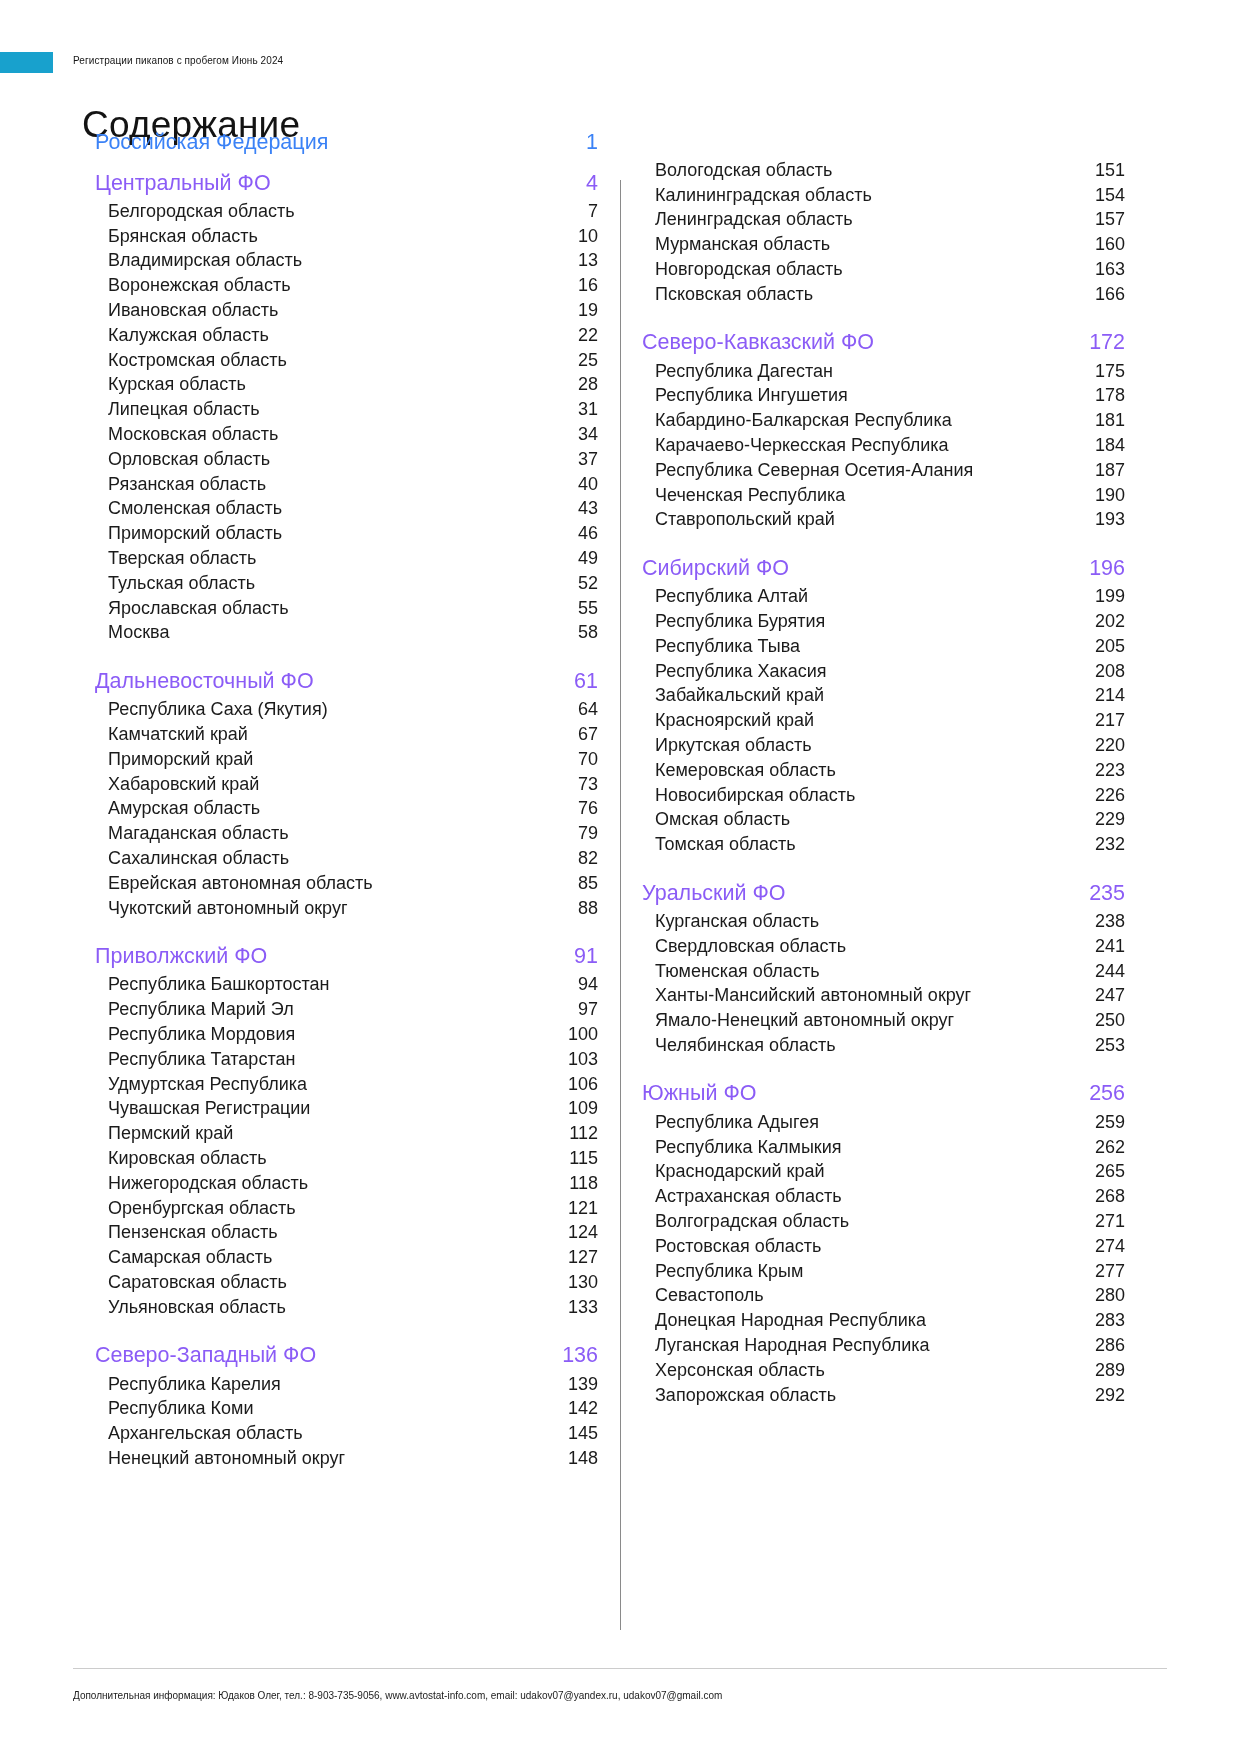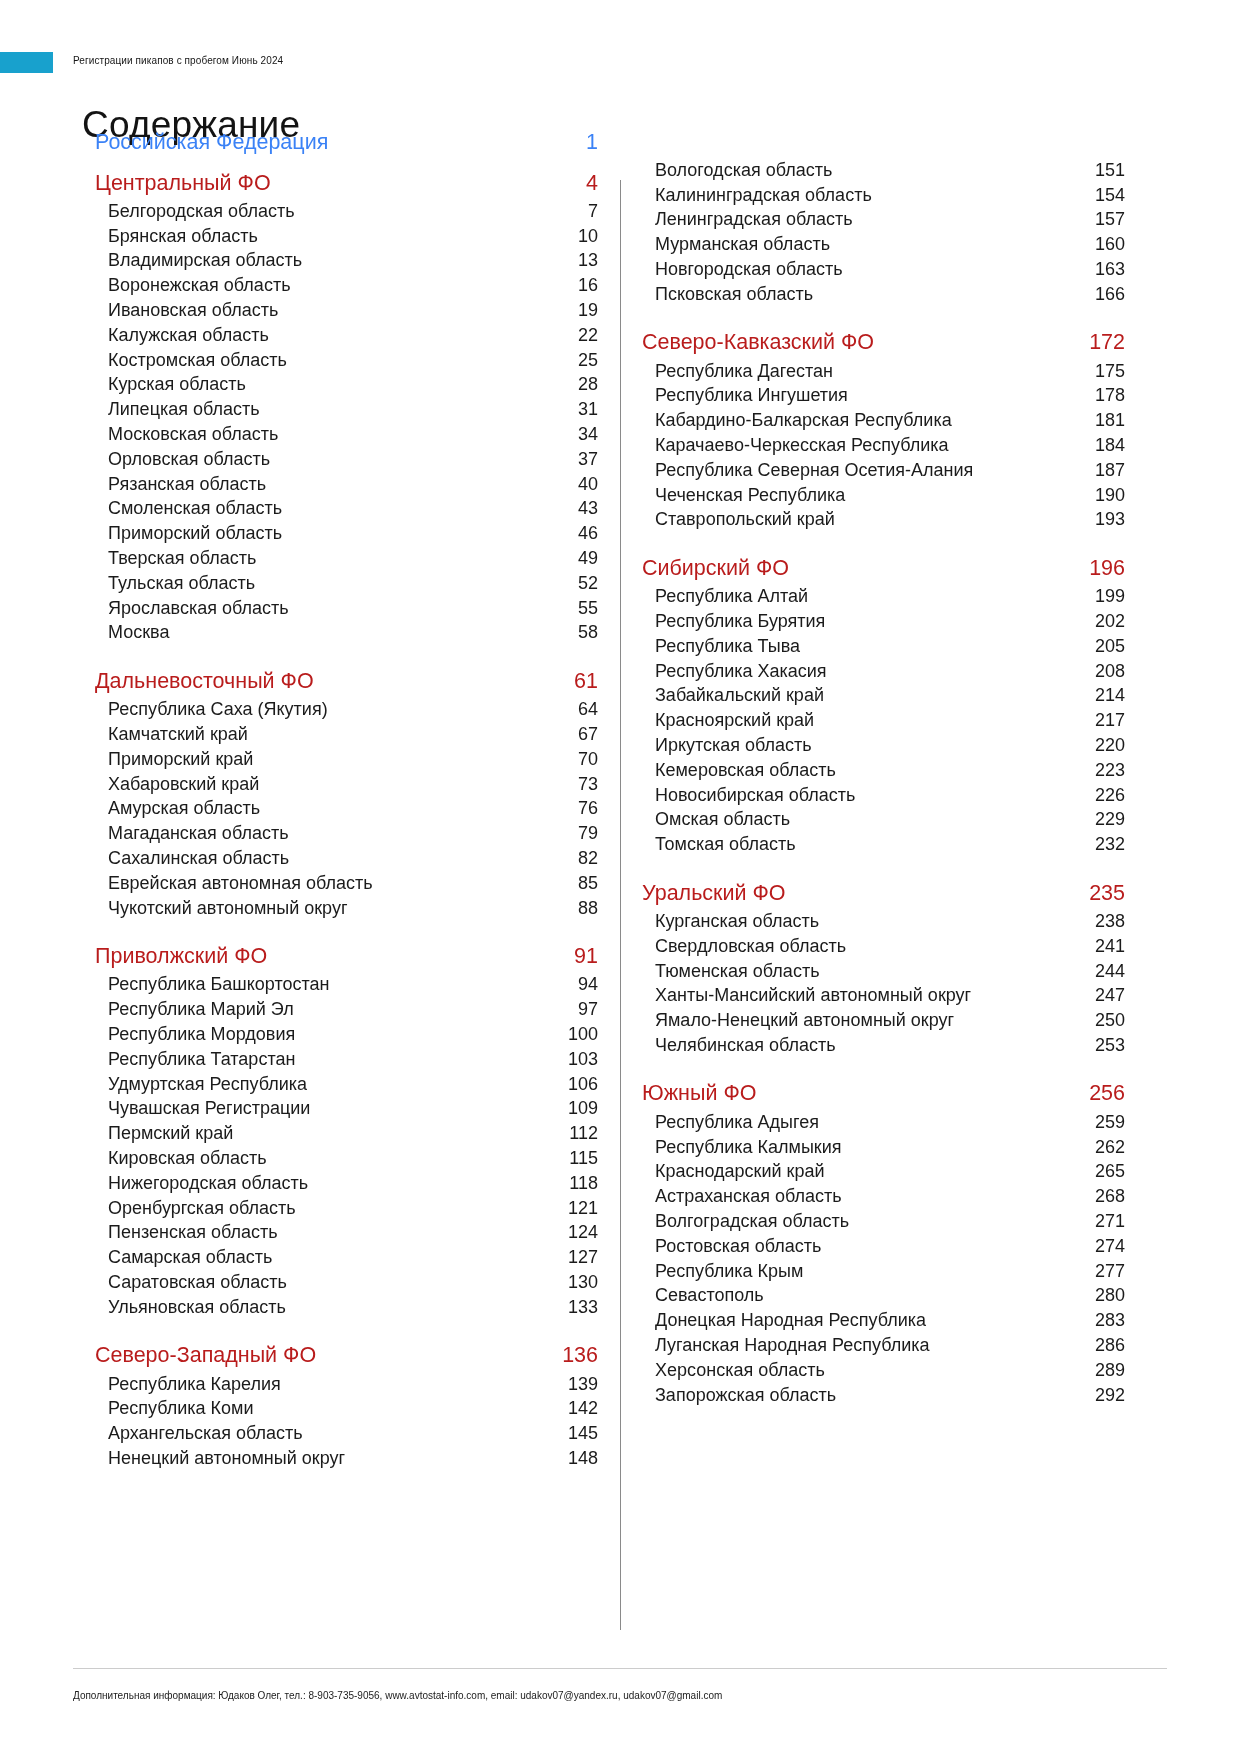--- a/index.html
+++ b/index.html
@@ -29,21 +29,21 @@
     position: absolute; left: 95px; top: 130px; width: 503px;
     display: flex; align-items: center;
     font-size: 21.5px; color: #3b82f6;
   }
   .col { position: absolute; }
   .col-left  { left: 95px;  top: 167px; width: 503px; }
   .col-right { left: 642px; top: 158px; width: 483px; }
   .toc-section:not(:first-child) { margin-top: 20px; }
   .sec-header {
     display: flex; align-items: center; height: 32px;
-    font-size: 21.5px; color: #b91c1c; white-space: nowrap; justify-content: space-between;
+    font-size: 21.5px; color: #8b5cf6; white-space: nowrap; justify-content: space-between;
   }
   .toc-row {
     display: flex; align-items: center; height: 24.8px;
     font-size: 18px; padding-left: 13px; color: #1b1b1b; white-space: nowrap;
   }
   .num { margin-left: auto; }
   .divider-v {
     position: absolute; left: 620px; top: 180px;
     width: 1px; height: 1450px; background: #8a8a8a;
   }

